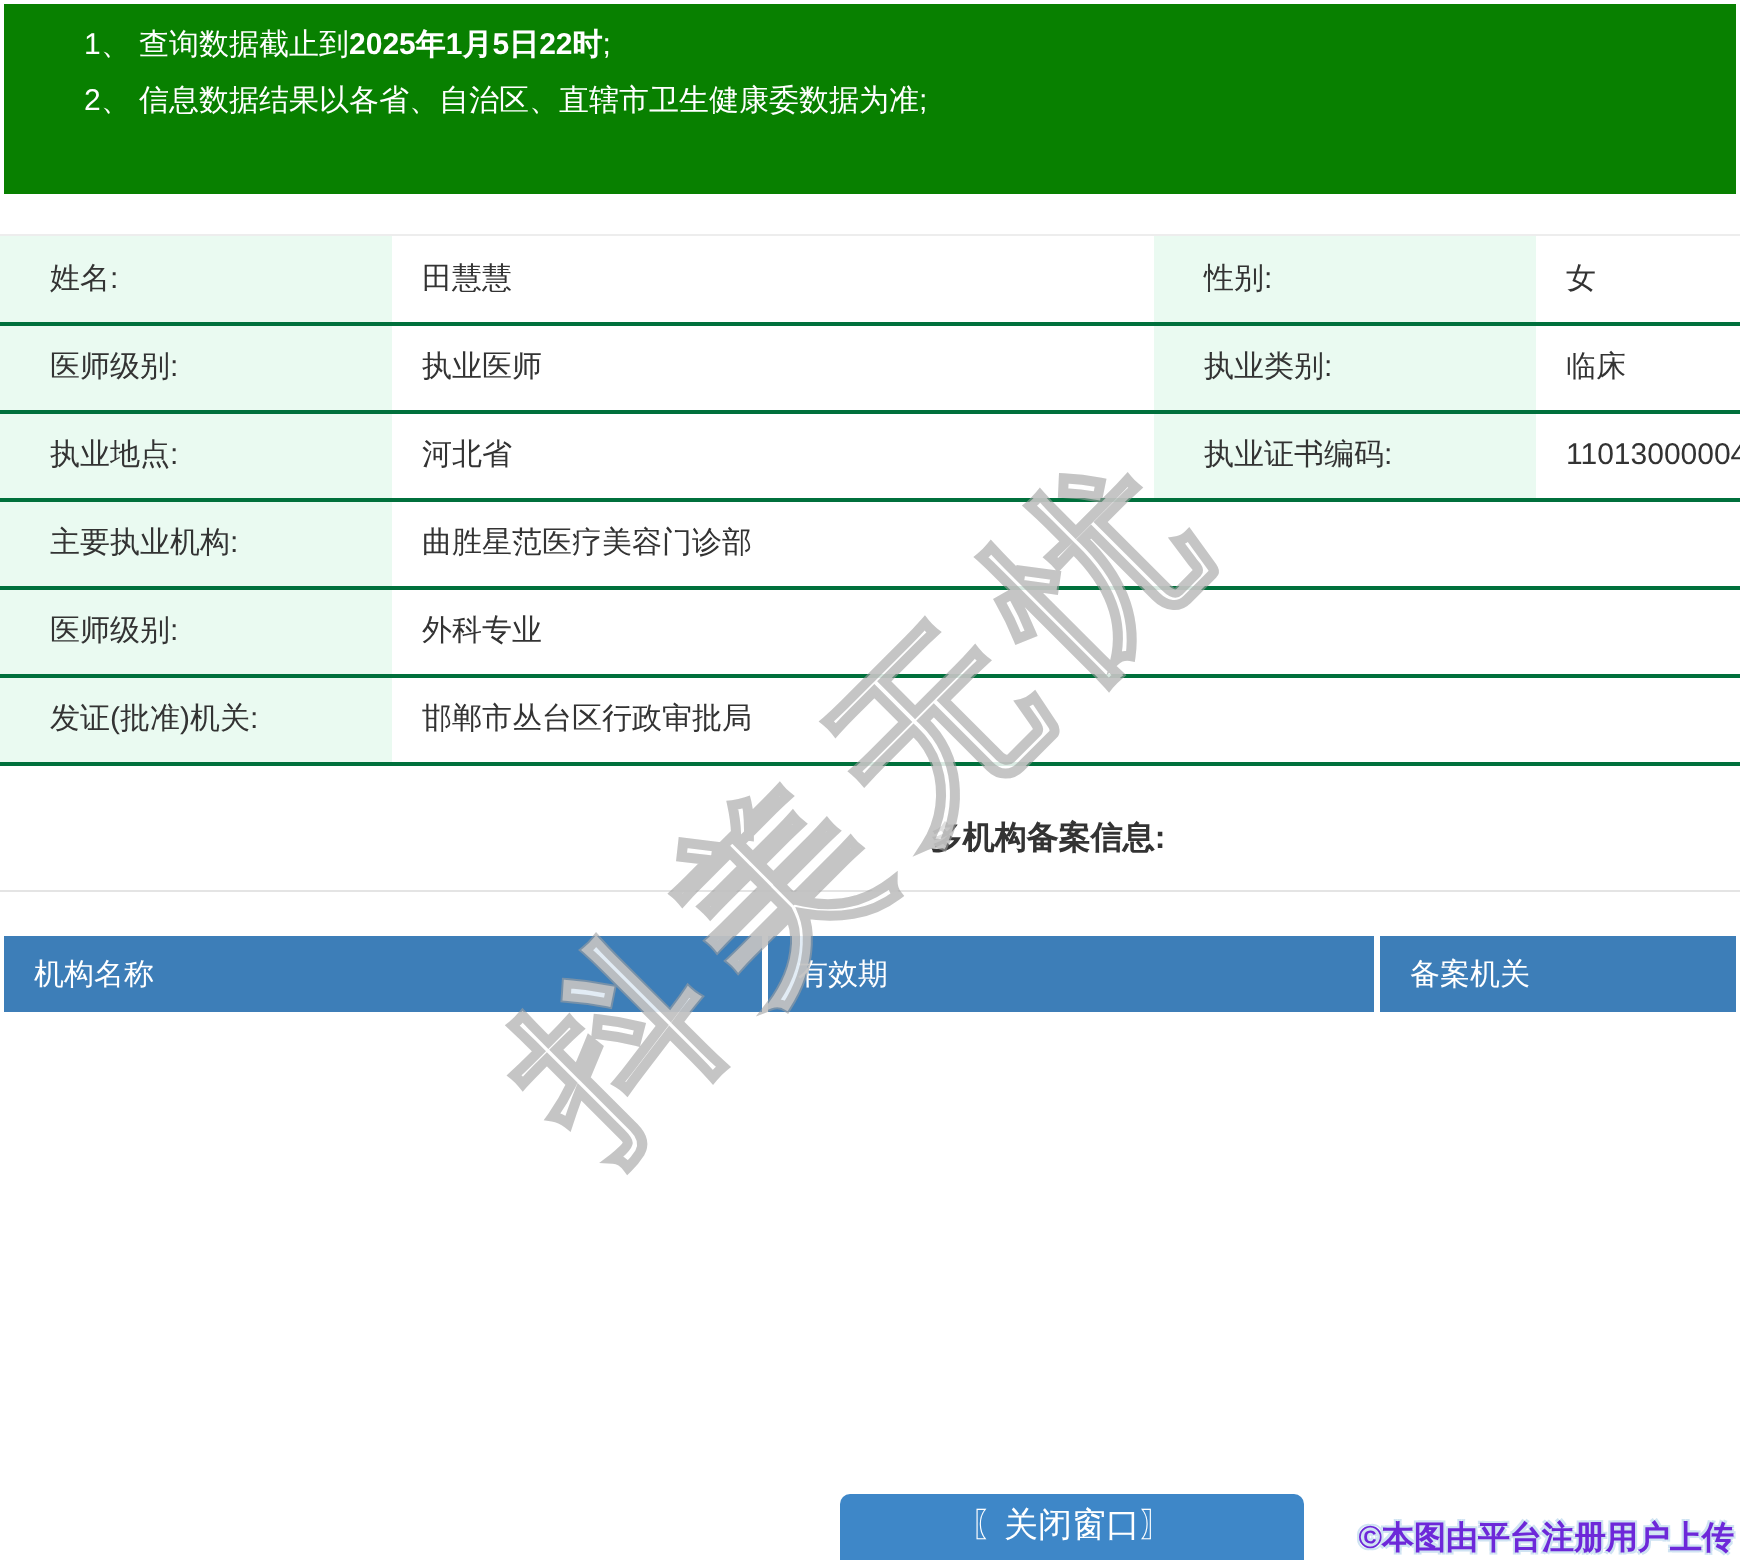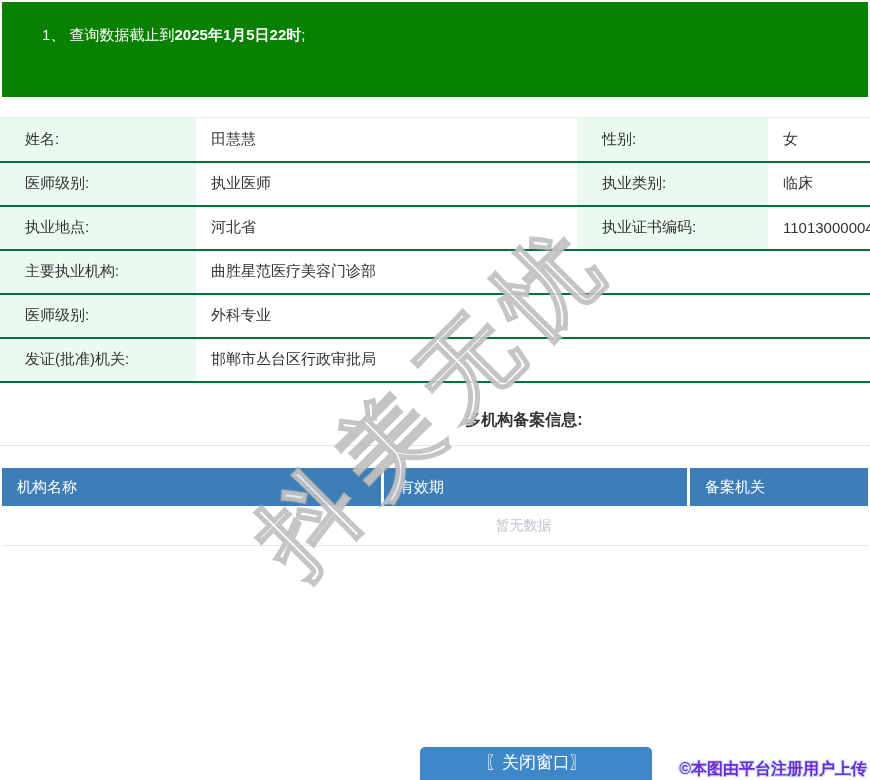--- a/index.html
+++ b/index.html
@@ -8,21 +8,21 @@
     overflow: hidden;
     background: #ffffff;
     font-family: "Liberation Sans", "DejaVu Sans", sans-serif;
     position: relative;
   }
   
   .notice-panel {
     position: absolute; top: 2px; left: 2px; right: 2px; height: 95px;
     background: #088000;
     color: #ffffff;
-    padding-top: 19px;
+    padding-top: 7px;
     box-sizing: border-box;
   }
   .notice-line {
     padding-left: 40px;
     font-size: 15px;
     line-height: 28px;
     white-space: nowrap;
   }
   .notice-line b { font-weight: bold; }
   
@@ -119,20 +119,21 @@
     color: #6d28d9;
     text-shadow: 1px 1px 0 #cfe3f2, -1px -1px 0 #cfe3f2, 1px -1px 0 #cfe3f2, -1px 1px 0 #cfe3f2;
     white-space: nowrap;
   }
 </style>
 </head>
 <body>
 
 <div class="notice-panel">
   <div class="notice-line"><span>1、 查询数据截止到</span><b>2025年1月5日22时</b><span>;</span></div>
+  <div class="notice-line"><span>2、 信息数据结果以各省、自治区、直辖市卫生健康委数据为准;</span><b></b><span></span></div>
 </div>
 
 <table class="info-table">
   <tbody>
       <tr>
     <td class="lbl col-l1">姓名:</td>
     <td class="val col-v1">田慧慧</td>
     <td class="lbl col-l2">性别:</td>
     <td class="val col-v2">女</td>
   </tr>
@@ -165,23 +166,20 @@
 
 <div class="section-header">多机构备案信息:</div>
 
 <table class="filing-table">
   <tbody>
       <tr>
     <th class="fcol-1 sep">机构名称</th>
     <th class="fcol-2 sep">有效期</th>
     <th class="fcol-3">备案机关</th>
   </tr>
-  <tr>
-    <td class="empty" colspan="3">暂无数据</td>
-  </tr>
 </tbody>
   </table>
 
 <div class="watermark">抖美无忧</div>
 
 <button class="close-btn">〖关闭窗口〗</button>
 
 <div class="copyright">©本图由平台注册用户上传</div>
 
 </body></html>

